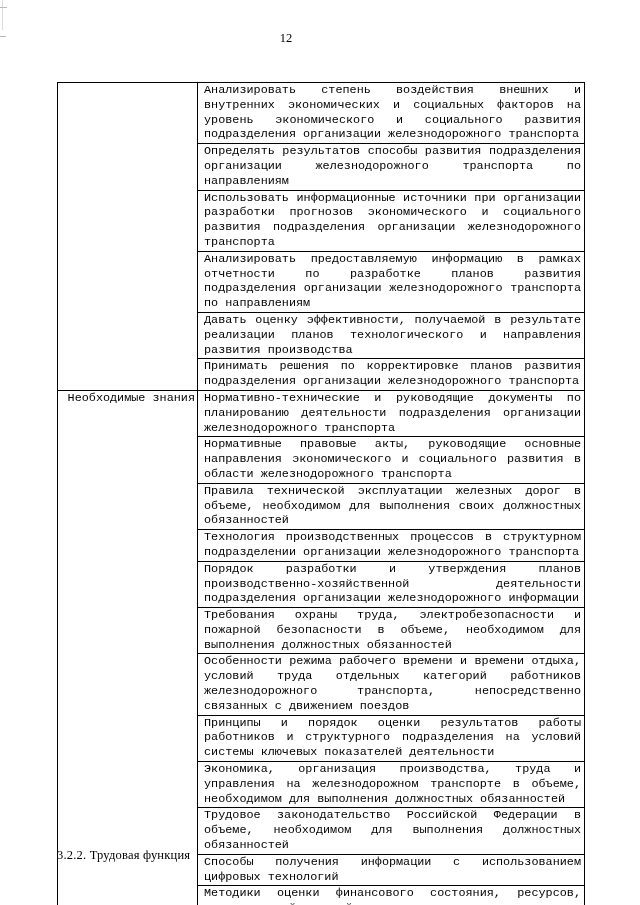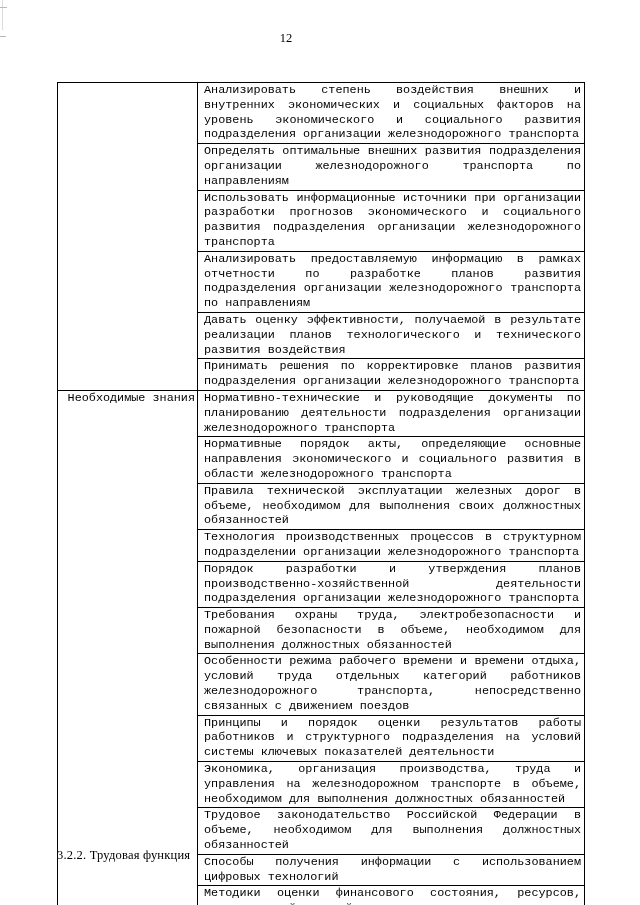--- a/index.html
+++ b/index.html
@@ -64,50 +64,50 @@
     <colgroup>
       <col style="width:140px">
       <col style="width:387px">
     </colgroup>
     <tbody>
       <tr>
         <td class="c-label" rowspan="6"></td>
         <td class="c-text">Анализировать степень воздействия внешних и внутренних экономических и социальных факторов на уровень экономического и социального развития подразделения организации железнодорожного транспорта</td>
       </tr>
       <tr>
-        <td class="c-text">Определять оптимальные внешних развития подразделения организации железнодорожного транспорта по направлениям</td>
+        <td class="c-text">Определять результатов способы развития подразделения организации железнодорожного транспорта по направлениям</td>
       </tr>
       <tr>
         <td class="c-text">Использовать информационные источники при организации разработки прогнозов экономического и социального развития подразделения организации железнодорожного транспорта</td>
       </tr>
       <tr>
         <td class="c-text">Анализировать предоставляемую информацию в рамках отчетности по разработке планов развития подразделения организации железнодорожного транспорта по направлениям</td>
       </tr>
       <tr>
-        <td class="c-text">Давать оценку эффективности, получаемой в результате реализации планов технологического и технического развития воздействия</td>
+        <td class="c-text">Давать оценку эффективности, получаемой в результате реализации планов технологического и направления развития производства</td>
       </tr>
       <tr>
         <td class="c-text">Принимать решения по корректировке планов развития подразделения организации железнодорожного транспорта</td>
       </tr>
 
       <tr>
         <td class="c-label" rowspan="13">Необходимые знания</td>
         <td class="c-text">Нормативно-технические и руководящие документы по планированию деятельности подразделения организации железнодорожного транспорта</td>
       </tr>
       <tr>
-        <td class="c-text">Нормативные порядок акты, определяющие основные направления экономического и социального развития в области железнодорожного транспорта</td>
+        <td class="c-text">Нормативные правовые акты, руководящие основные направления экономического и социального развития в области железнодорожного транспорта</td>
       </tr>
       <tr>
         <td class="c-text">Правила технической эксплуатации железных дорог в объеме, необходимом для выполнения своих должностных обязанностей</td>
       </tr>
       <tr>
         <td class="c-text">Технология производственных процессов в структурном подразделении организации железнодорожного транспорта</td>
       </tr>
       <tr>
-        <td class="c-text">Порядок разработки и утверждения планов производственно-хозяйственной деятельности подразделения организации железнодорожного транспорта</td>
+        <td class="c-text">Порядок разработки и утверждения планов производственно-хозяйственной деятельности подразделения организации железнодорожного информации</td>
       </tr>
       <tr>
         <td class="c-text">Требования охраны труда, электробезопасности и пожарной безопасности в объеме, необходимом для выполнения должностных обязанностей</td>
       </tr>
       <tr>
         <td class="c-text">Особенности режима рабочего времени и времени отдыха, условий труда отдельных категорий работников железнодорожного транспорта, непосредственно связанных с движением поездов</td>
       </tr>
       <tr>
         <td class="c-text">Принципы и порядок оценки результатов работы работников и структурного подразделения на условий системы ключевых показателей деятельности</td>
       </tr>

